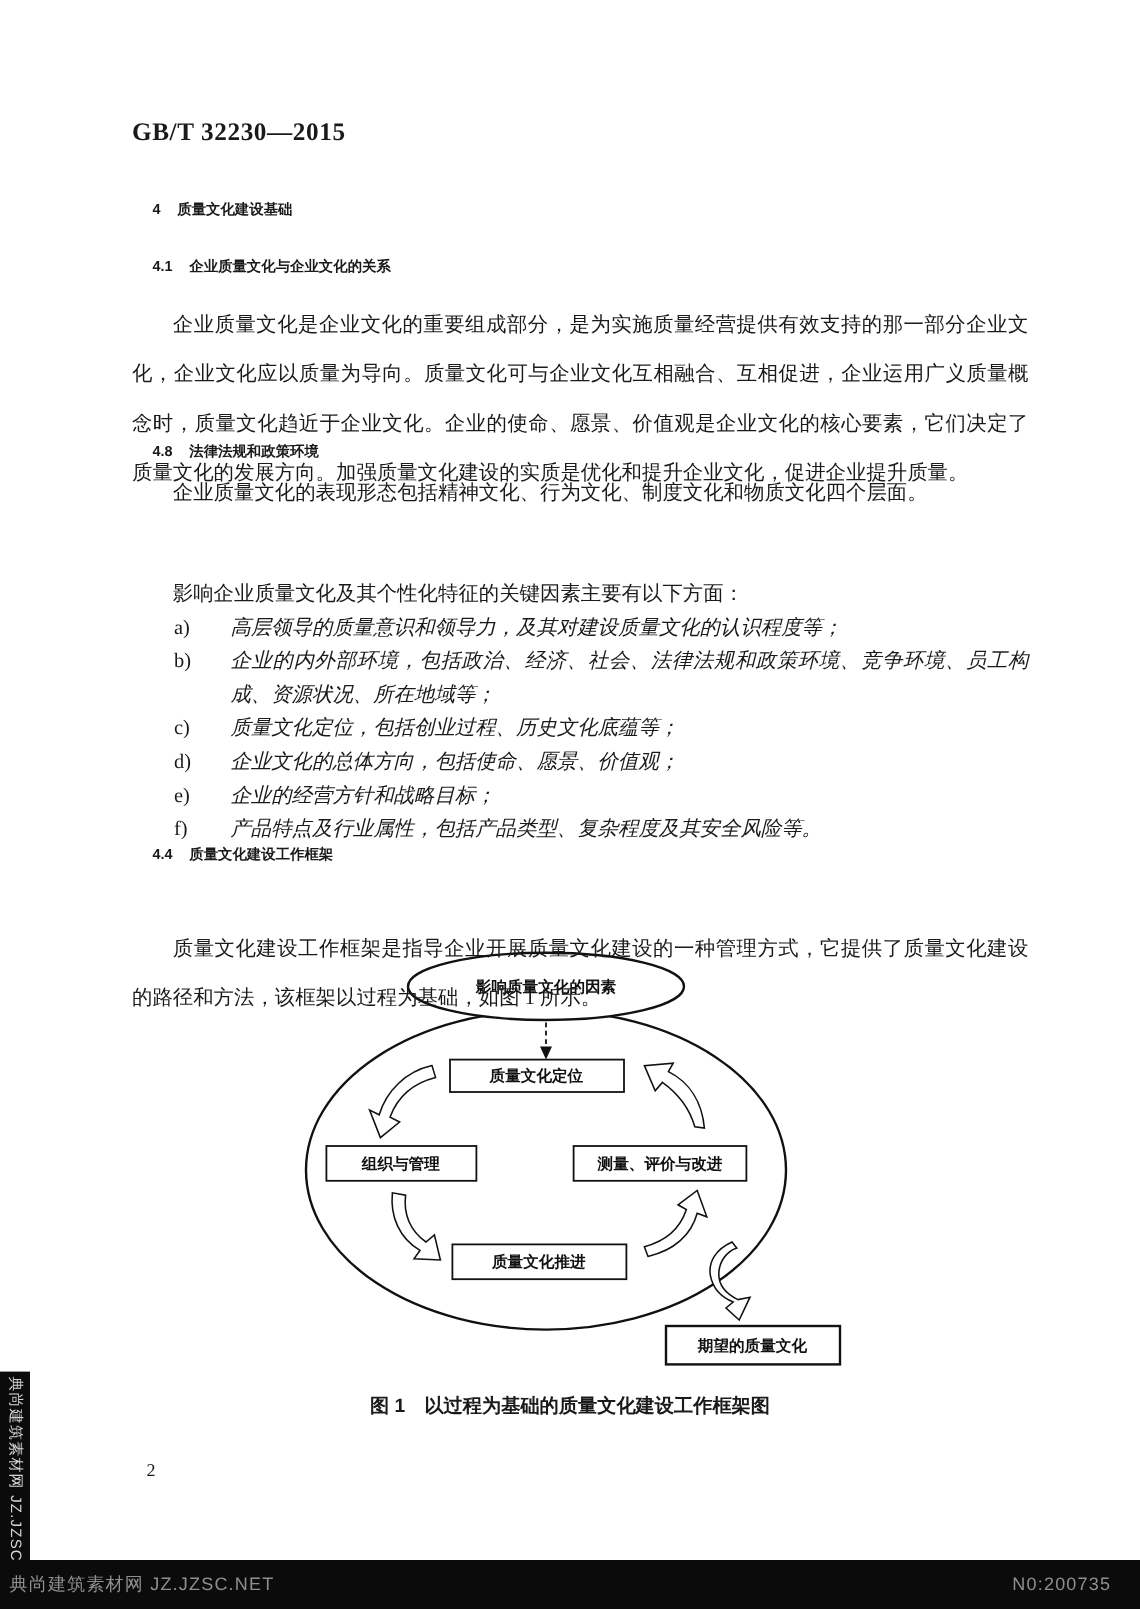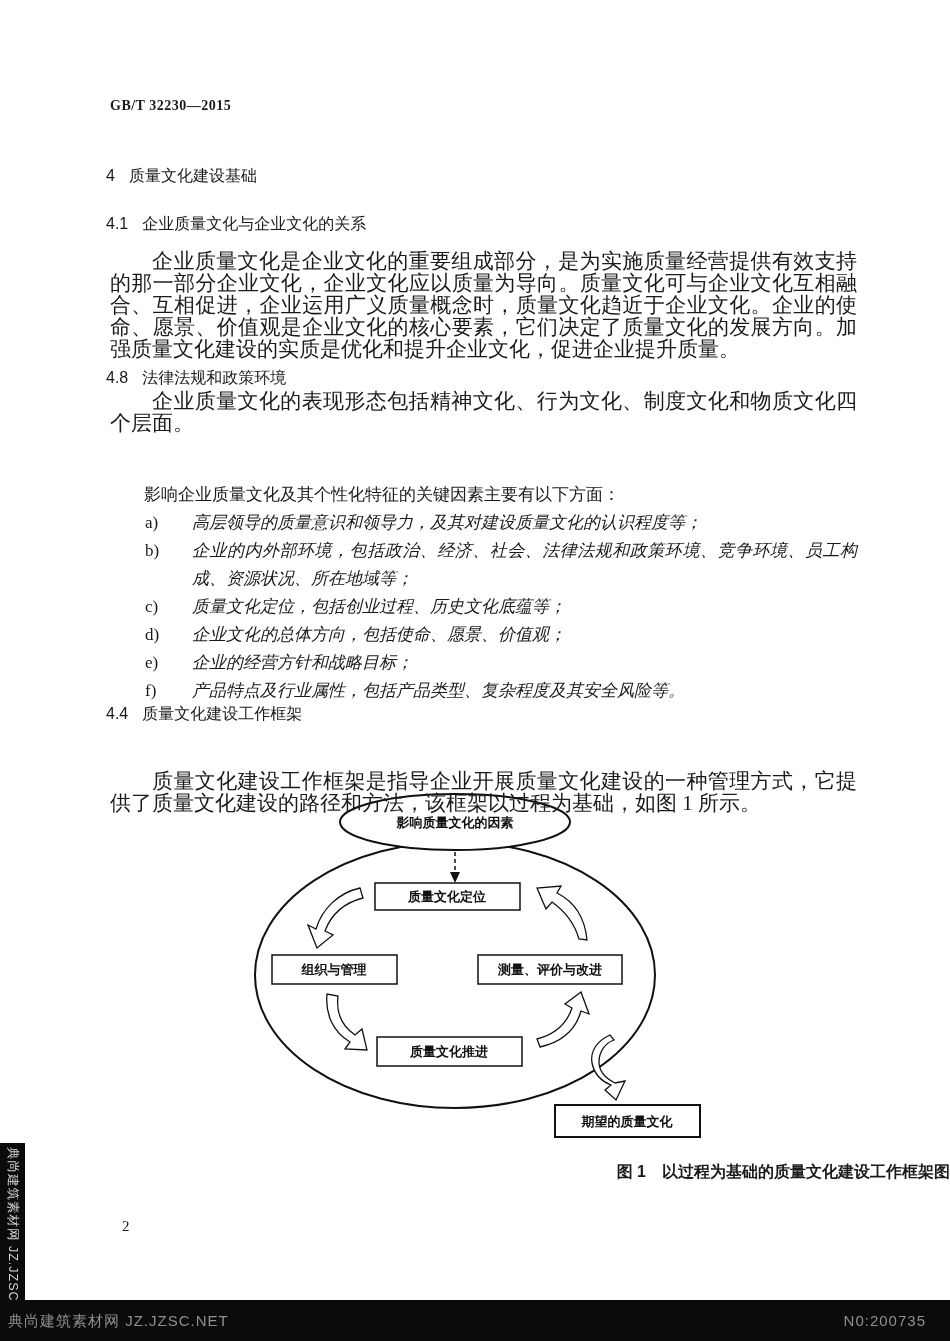--- a/index.html
+++ b/index.html
@@ -7,35 +7,35 @@
     position:relative;
     width:950px;height:1341px;
     background:#ffffff;
     overflow:hidden;
     font-family:"Liberation Serif","DejaVu Serif",serif;
     color:#1a1a1a;
   }
   .abs{position:absolute;}
   .doc-number{
     left:110px;top:98px;
-    font-size:14px;font-weight:bold;
+    font-size:21px;font-weight:bold;
     font-family:"Liberation Serif",serif;
     letter-spacing:.5px;
     z-index:3;
   }
   .heading{
-    left:106px;
+    left:127px;
     font-family:"Liberation Sans","DejaVu Sans",sans-serif;
-    font-weight:normal;font-size:16px;
+    font-weight:bold;font-size:12px;
     z-index:3;white-space:nowrap;
   }
   .heading .num{margin-right:14px;}
   .para{
     left:110px;width:747px;
-    font-size:21px;line-height:22px;
+    font-size:17px;line-height:41px;
     text-align:justify;
     text-indent:2em;
     z-index:3;
   }
   .intro{
     left:110px;width:747px;
     font-size:17px;line-height:28px;
     text-indent:2em;z-index:3;
   }
   .list{
@@ -48,21 +48,21 @@
   .watermark-center{
     left:195px;top:636px;width:600px;
     font-family:"Liberation Sans",sans-serif;
     font-size:40px;font-weight:bold;
     color:#c9c9c9;opacity:.75;
     letter-spacing:2px;white-space:nowrap;
     z-index:1;
   }
   .figure-caption{
     left:0;top:1162px;width:950px;
-    text-align:right;
+    text-align:center;
     font-family:"Liberation Sans",sans-serif;
     font-weight:bold;font-size:16px;
     z-index:3;
   }
   .page-number{
     left:122px;top:1218px;
     font-size:15px;z-index:3;
   }
   .diagram{left:215px;top:782px;z-index:2;}
   .diagram text{

